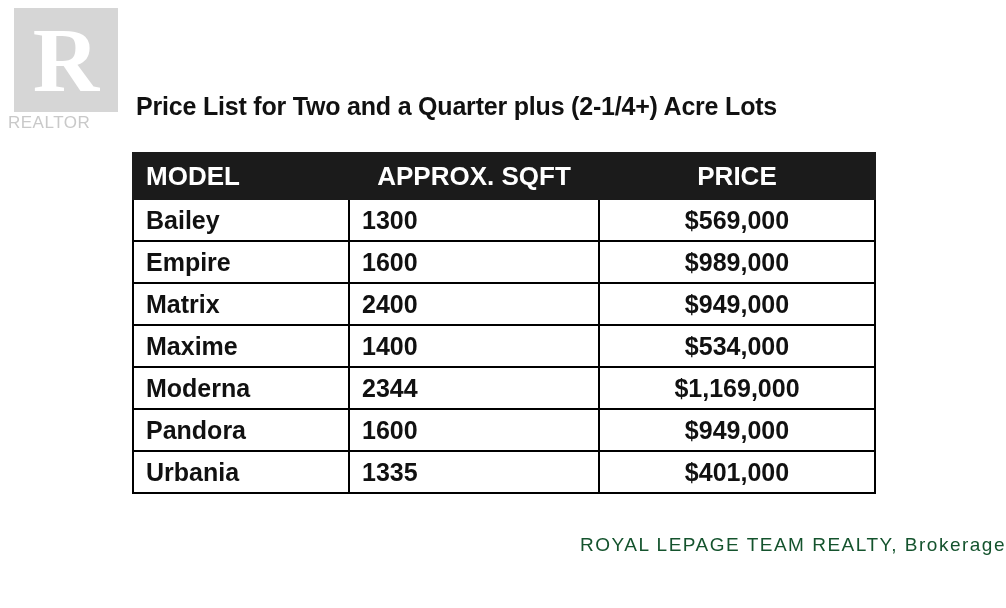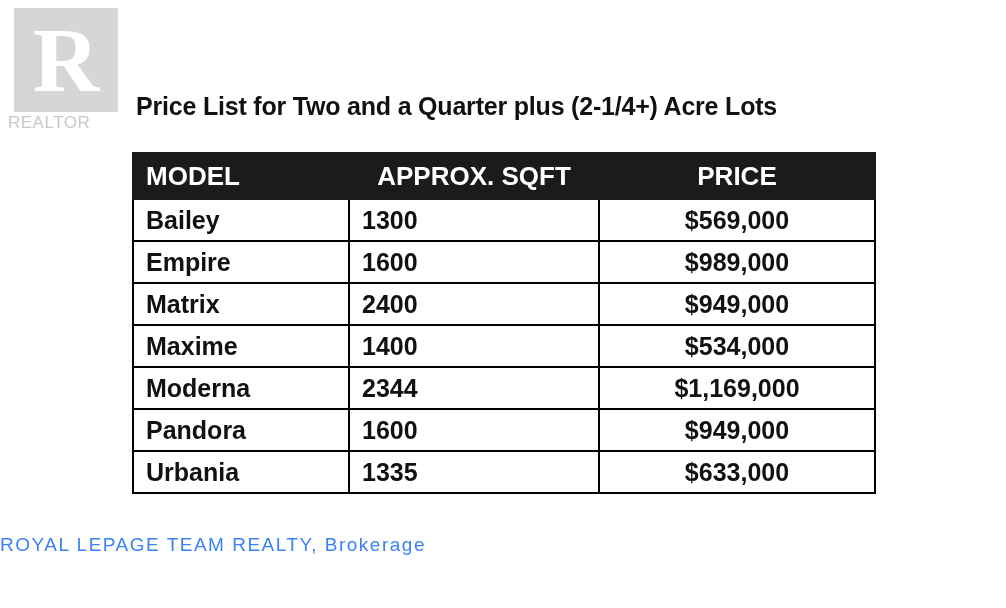--- a/index.html
+++ b/index.html
@@ -102,23 +102,23 @@
   .col-model   { width: 216px; text-align: left; }
   .col-sqft    { width: 250px; }
   .col-price   { width: 276px; text-align: center; }
 
   
   .brokerage {
     position: absolute;
     left: 0;
     top: 534px;
     width: 1006px;
-    text-align: left;
+    text-align: right;
     font-size: 19px;
-    color: #3b82f6;
+    color: #14532d;
     letter-spacing: 1.5px;
     font-family: "Liberation Sans", sans-serif;
     pointer-events: none;
   }
 </style>
 </head>
 <body>
 
 <div class="realtor-watermark">
   <div class="rbox"></div>
@@ -163,18 +163,18 @@
       <td class="col-price">$1,169,000</td>
     </tr>
     <tr>
       <td class="col-model">Pandora</td>
       <td class="col-sqft">1600</td>
       <td class="col-price">$949,000</td>
     </tr>
     <tr>
       <td class="col-model">Urbania</td>
       <td class="col-sqft">1335</td>
-      <td class="col-price">$633,000</td>
+      <td class="col-price">$401,000</td>
     </tr>
   </tbody>
 </table>
 
 <div class="brokerage">ROYAL LEPAGE TEAM REALTY, Brokerage</div>
 
 </body></html>

